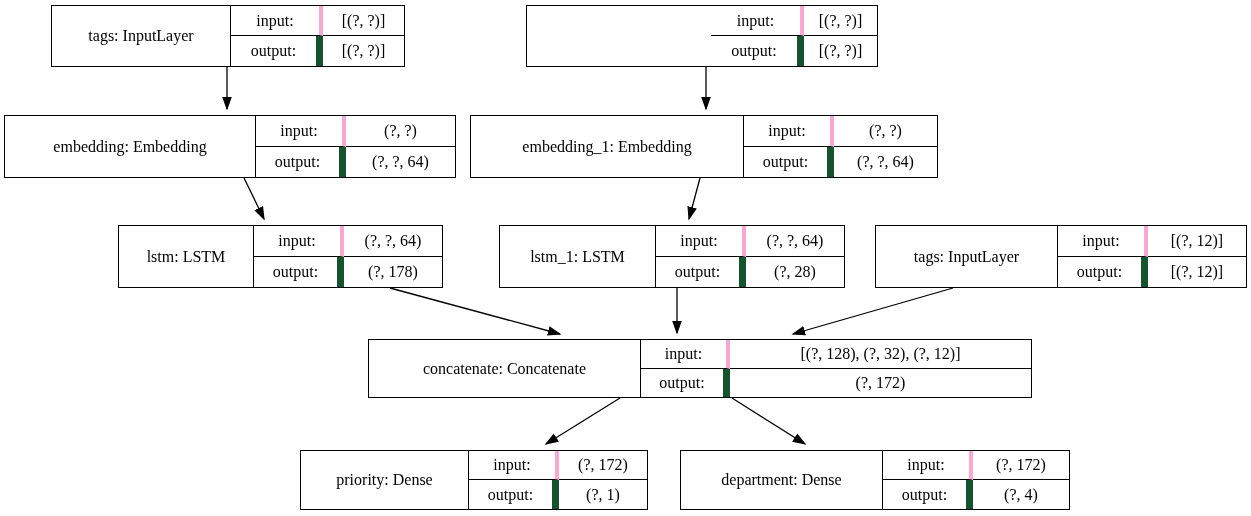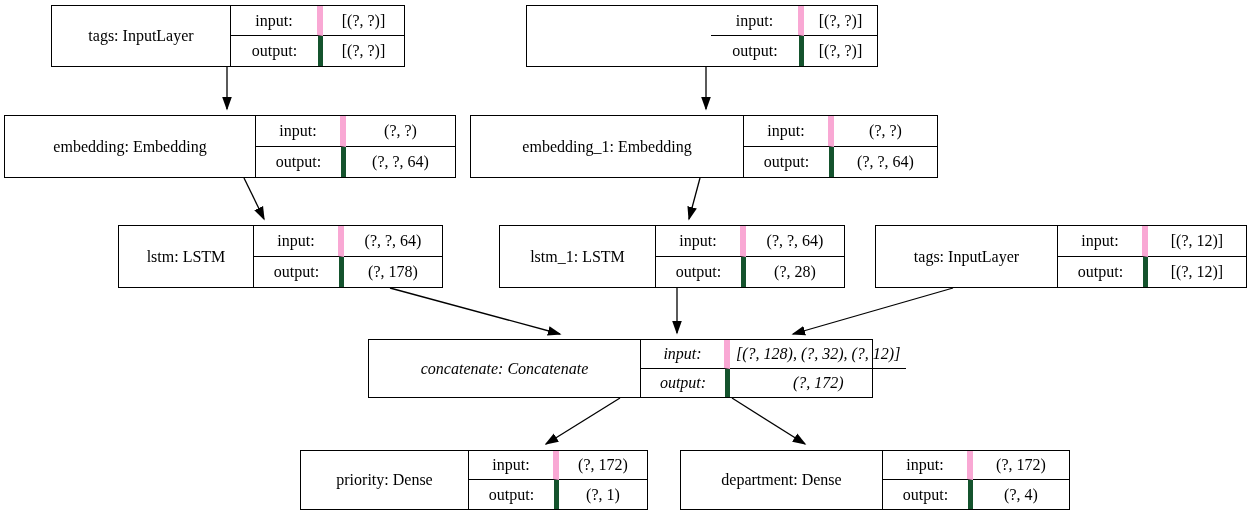--- a/index.html
+++ b/index.html
@@ -8,33 +8,33 @@
     font-family:"Liberation Serif","DejaVu Serif",serif;
     font-size:16px;color:#000;overflow:hidden;
   }
   #edges{position:absolute;left:0;top:0;pointer-events:none;}
   .node{
     position:absolute;display:grid;grid-template-rows:1fr 1fr;
     border:1px solid #000;background:#fff;box-sizing:border-box;
   }
   .cell{display:flex;align-items:center;justify-content:center;white-space:nowrap;padding:0 6px;box-sizing:border-box;}
   .label{grid-row:1/3;grid-column:1;border-right:1px solid #000;}
-  .k1{grid-row:1;grid-column:2;border-right:6px solid #f9a8d4;border-bottom:1px solid #000;}
+  .k1{grid-row:1;grid-column:2;border-right:4px solid #f9a8d4;border-bottom:1px solid #000;}
   .v1{grid-row:1;grid-column:3;border-bottom:1px solid #000;}
-  .k2{grid-row:2;grid-column:2;border-right:5px solid #14532d;}
+  .k2{grid-row:2;grid-column:2;border-right:7px solid #14532d;}
   .v2{grid-row:2;grid-column:3;}
   
   #n-title      {left:51px; top:5px;  width:354px;height:62px;grid-template-columns:179px 92px 1fr;}
   #n-body       {left:526px;top:5px;  width:352px;height:62px;grid-template-columns:184px 93px 1fr;}
   #n-embedding  {left:4px;  top:115px;width:452px;height:63px;grid-template-columns:251px 90px 1fr;}
   #n-embedding1 {left:470px;top:115px;width:468px;height:63px;grid-template-columns:273px 90px 1fr;}
   #n-lstm       {left:118px;top:225px;width:325px;height:63px;grid-template-columns:135px 90px 1fr;}
   #n-lstm1      {left:499px;top:225px;width:346px;height:63px;grid-template-columns:156px 90px 1fr;}
   #n-tags       {left:875px;top:225px;width:372px;height:63px;grid-template-columns:182px 90px 1fr;}
-  #n-concat     {left:368px;top:339px;width:505px;height:59px;grid-template-columns:272px 89px 1fr;font-style:italic;}
+  #n-concat     {left:368px;top:339px;width:664px;height:59px;grid-template-columns:272px 89px 1fr;}
   #n-priority   {left:300px;top:450px;width:348px;height:60px;grid-template-columns:168px 90px 1fr;}
   #n-department {left:680px;top:450px;width:390px;height:60px;grid-template-columns:202px 90px 1fr;}
   .edge{stroke:#000;stroke-width:1.3;fill:none;}
 </style>
 </head>
 <body>
 
 <div id="canvas">
 
   <svg id="edges" width="1251" height="516">

